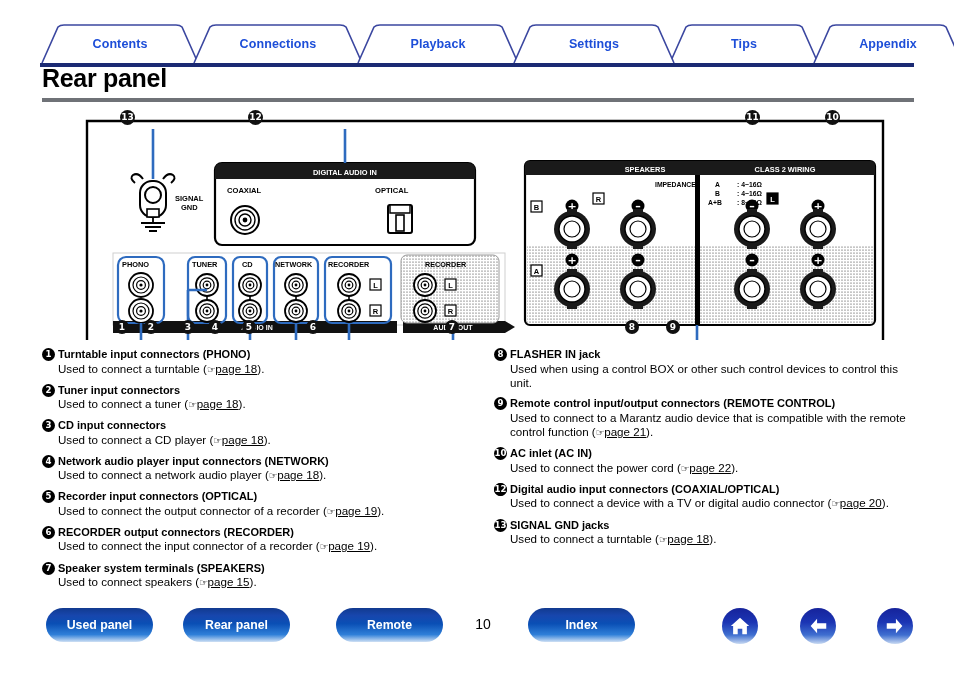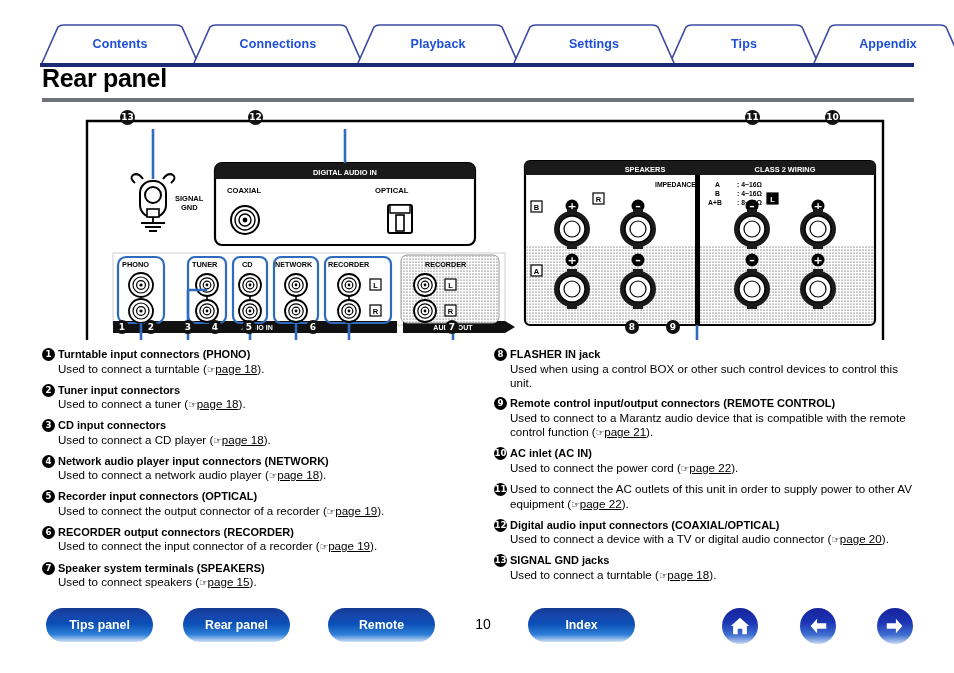--- a/index.html
+++ b/index.html
@@ -550,46 +550,45 @@
     </div>
 
     <div class="item">
       <span class="num">10</span>
       <div class="hd">AC inlet (AC IN)</div>
       <div class="bd"><span>Used to connect the power cord (</span><span class="pref"><span class="hand">☞</span><u>page 22</u></span><span>).</span></div>
     </div>
 
     <div class="item">
       <span class="num">11</span>
-      <div class="bd"><span>Used to connect the AC outlets of this unit in order to supply power to other AV equipment (</span><span class="pref"><span class="hand">☞</span><u>page 22</u></span><span>).</span></div>
     </div>
 
     <div class="item">
       <span class="num">12</span>
       <div class="hd">Digital audio input connectors (COAXIAL/OPTICAL)</div>
       <div class="bd justify"><span>Used to connect a device with a TV or digital audio connector (</span><span class="pref"><span class="hand">☞</span><u>page 20</u></span><span>).</span></div>
     </div>
 
     <div class="item">
       <span class="num">13</span>
       <div class="hd">SIGNAL GND jacks</div>
       <div class="bd"><span>Used to connect a turntable (</span><span class="pref"><span class="hand">☞</span><u>page 18</u></span><span>).</span></div>
     </div>
 
   </div>
 </div>
 
 <div class="bottombar">
   <div class="btn" style="left:46px;width:107px;">
-    <span>Tips panel</span>
+    <span>Used panel</span>
   </div>
   <div class="btn" style="left:183px;width:107px;">
     <span>Rear panel</span>
   </div>
-  <div class="btn" style="left:328px;width:107px;">
+  <div class="btn" style="left:336px;width:107px;">
     <span>Remote</span>
   </div>
   <div class="pagenum">10</div>
   <div class="btn" style="left:528px;width:107px;">
     <span>Index</span>
   </div>
 
   <div class="circbtn" style="left:722px;">
     <svg width="22" height="22" viewBox="0 0 24 24">
       <path d="M12 3 L22 12 L19.5 12 L19.5 21 L14.5 21 L14.5 15 L9.5 15 L9.5 21 L4.5 21 L4.5 12 L2 12 Z" fill="#ffffff"></path>

